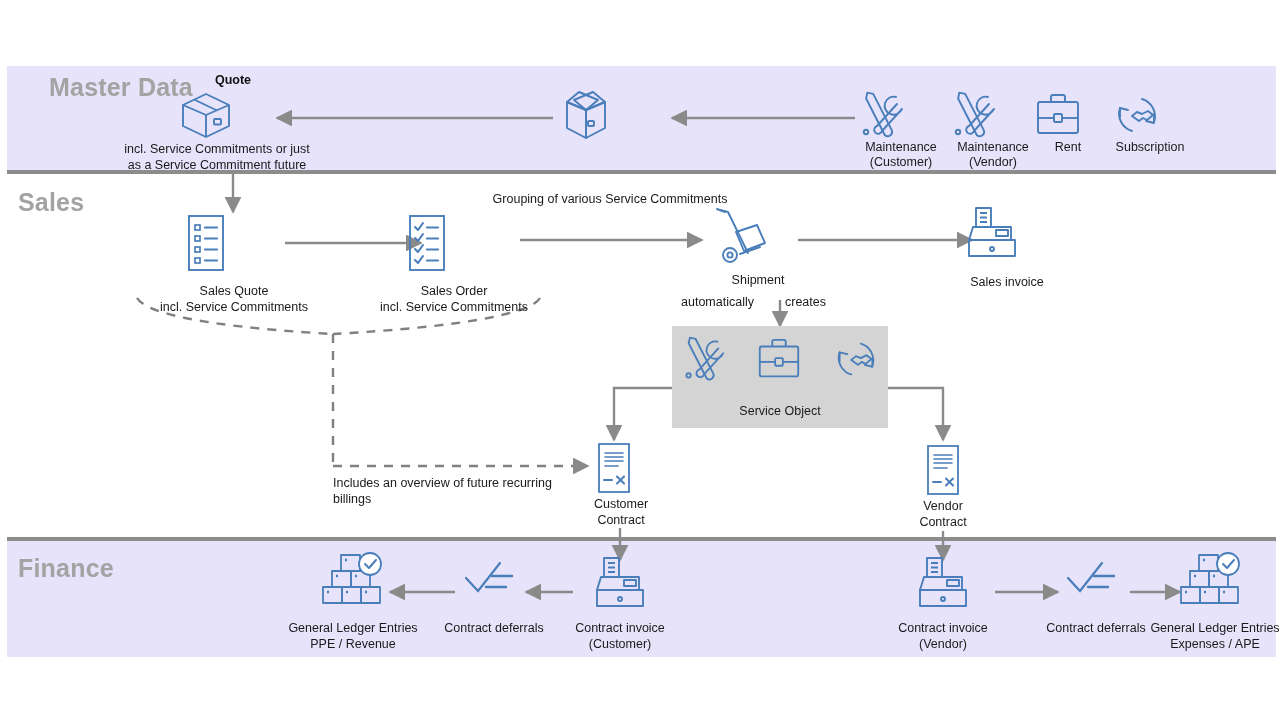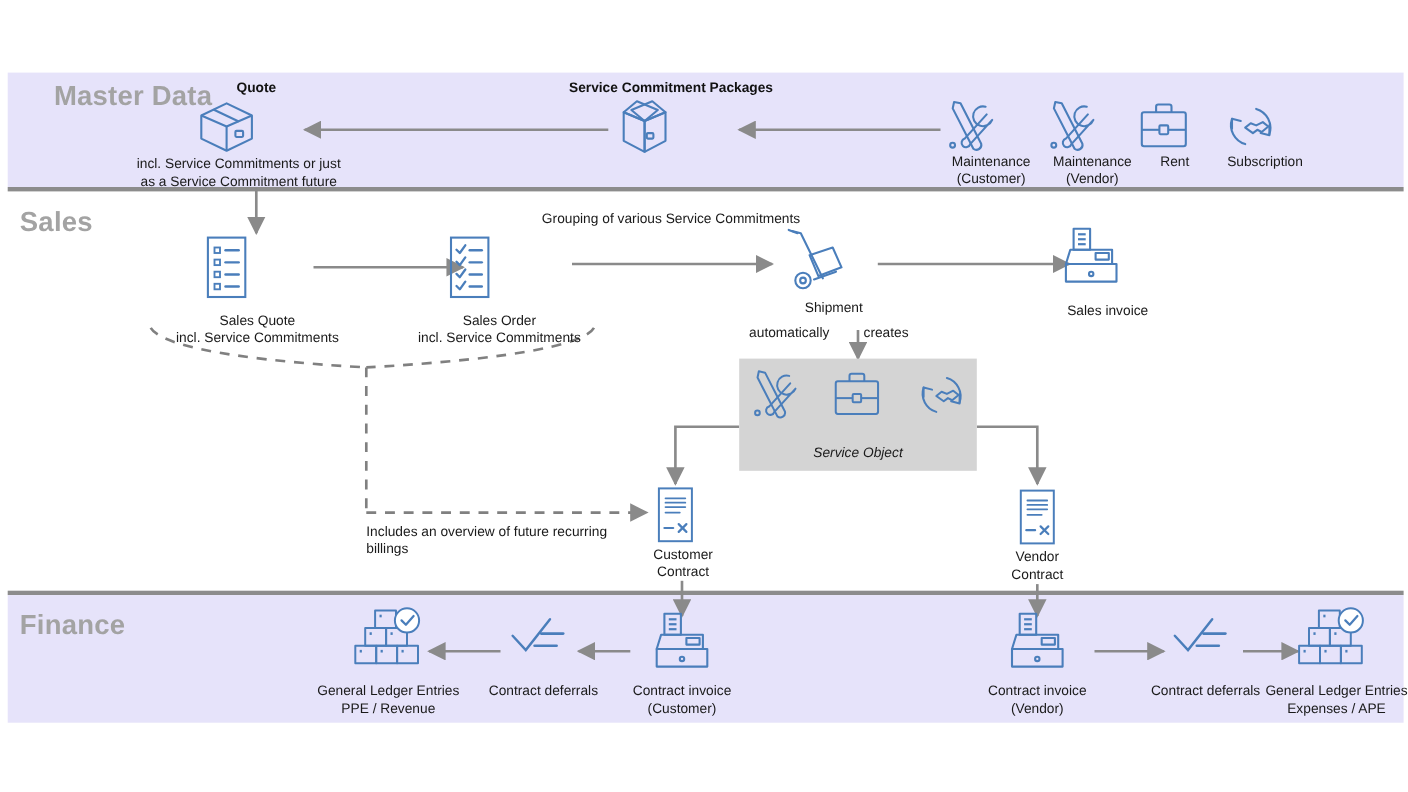--- a/index.html
+++ b/index.html
@@ -100,21 +100,20 @@
           <rect x="36" y="29" width="7" height="5.5" rx="1"></rect>
         </g>
       </svg>
     </span>
   </div>
   <div class="plain" style="left:104px;top:141px;width:226px;text-align:center;">
     <span>incl. Service Commitments or just</span><br>
     <span>as a Service Commitment future</span>
   </div>
 
-  <div class="hdr" style="left:462px;top:73px;width:296px;">Service Commitment Packages</div>
   <div class="node" style="left:555px;top:90px;width:110px;">
     <span class="icon">
       <svg width="62" height="52" viewBox="0 0 62 52">
         <g fill="none" stroke="#4a7ebb" stroke-width="1.9" stroke-linejoin="round">
           <path d="M31 20 L12 12 L24 2 L43 10 Z"></path>
           <path d="M31 20 L50 12 L38 2 L19 10 Z"></path>
           <path d="M12 12 L31 20 L31 48 L12 38 Z"></path>
           <path d="M50 12 L31 20 L31 48 L50 38 Z"></path>
           <rect x="33" y="31" width="6" height="5" rx="1"></rect>
         </g>
@@ -305,21 +304,21 @@
             <path d="M44 30 A18 18 0 0 0 32 7"></path>
             <path d="M10 16 A18 18 0 0 0 22 39"></path>
             <path d="M44 22 L44 31 L36 29"></path>
             <path d="M10 25 L10 16 L18 18"></path>
             <path d="M22 24 l5-4 5 2 6-3 5 4-6 5-4-2-4 3z"></path>
           </g>
         </svg>
       </span>
     </div>
   </div>
-  <div class="plain" style="left:672px;top:403px;width:216px;text-align:center;font-style:italic;">Service Object</div>
+  <div class="plain" style="left:672px;top:403px;width:216px;text-align:center;">Service Object</div>
 
   <div class="plain" style="left:333px;top:475px;width:250px;">
     <span>Includes an overview of future recurring</span>
     <span>billings</span>
   </div>
 
   <div class="node" style="left:592px;top:442px;width:56px;">
     <span class="icon">
       <svg width="44" height="52" viewBox="0 0 44 52">
         <g fill="none" stroke="#4a7ebb" stroke-width="1.8">

